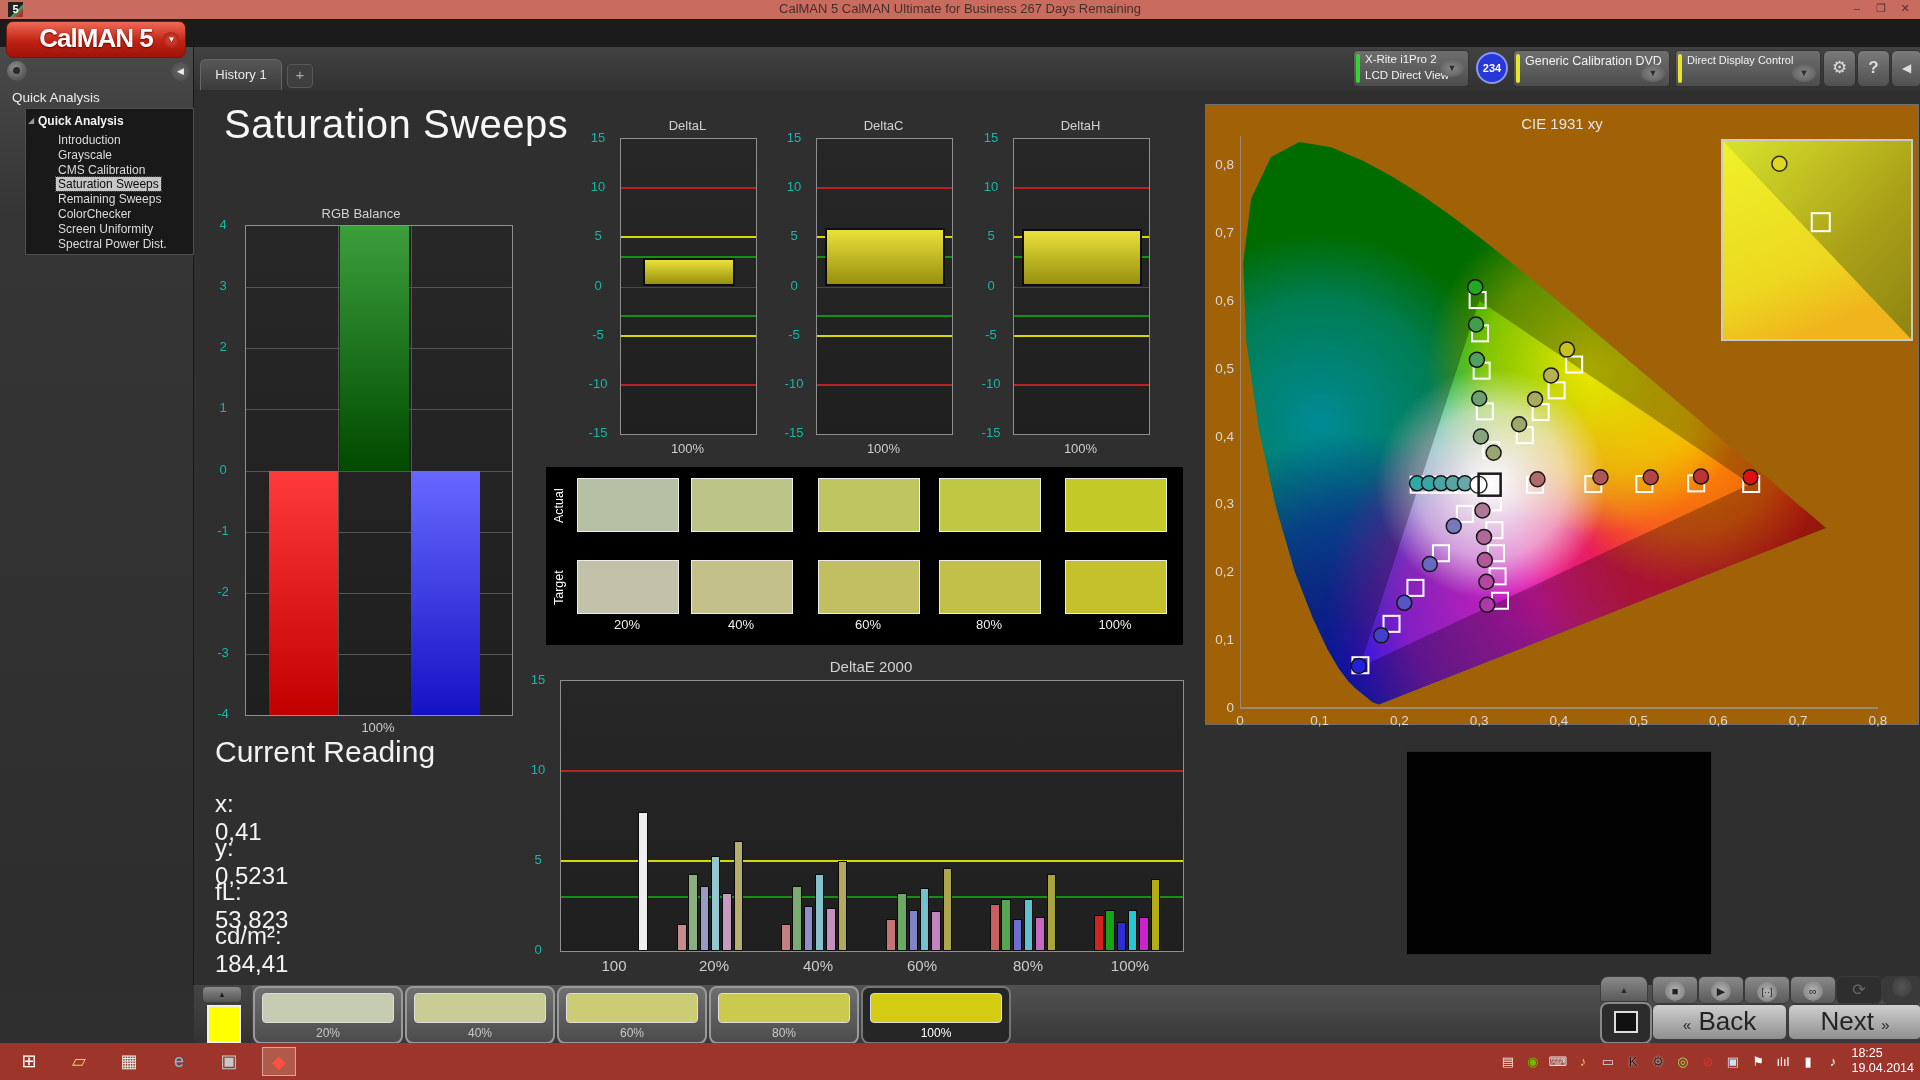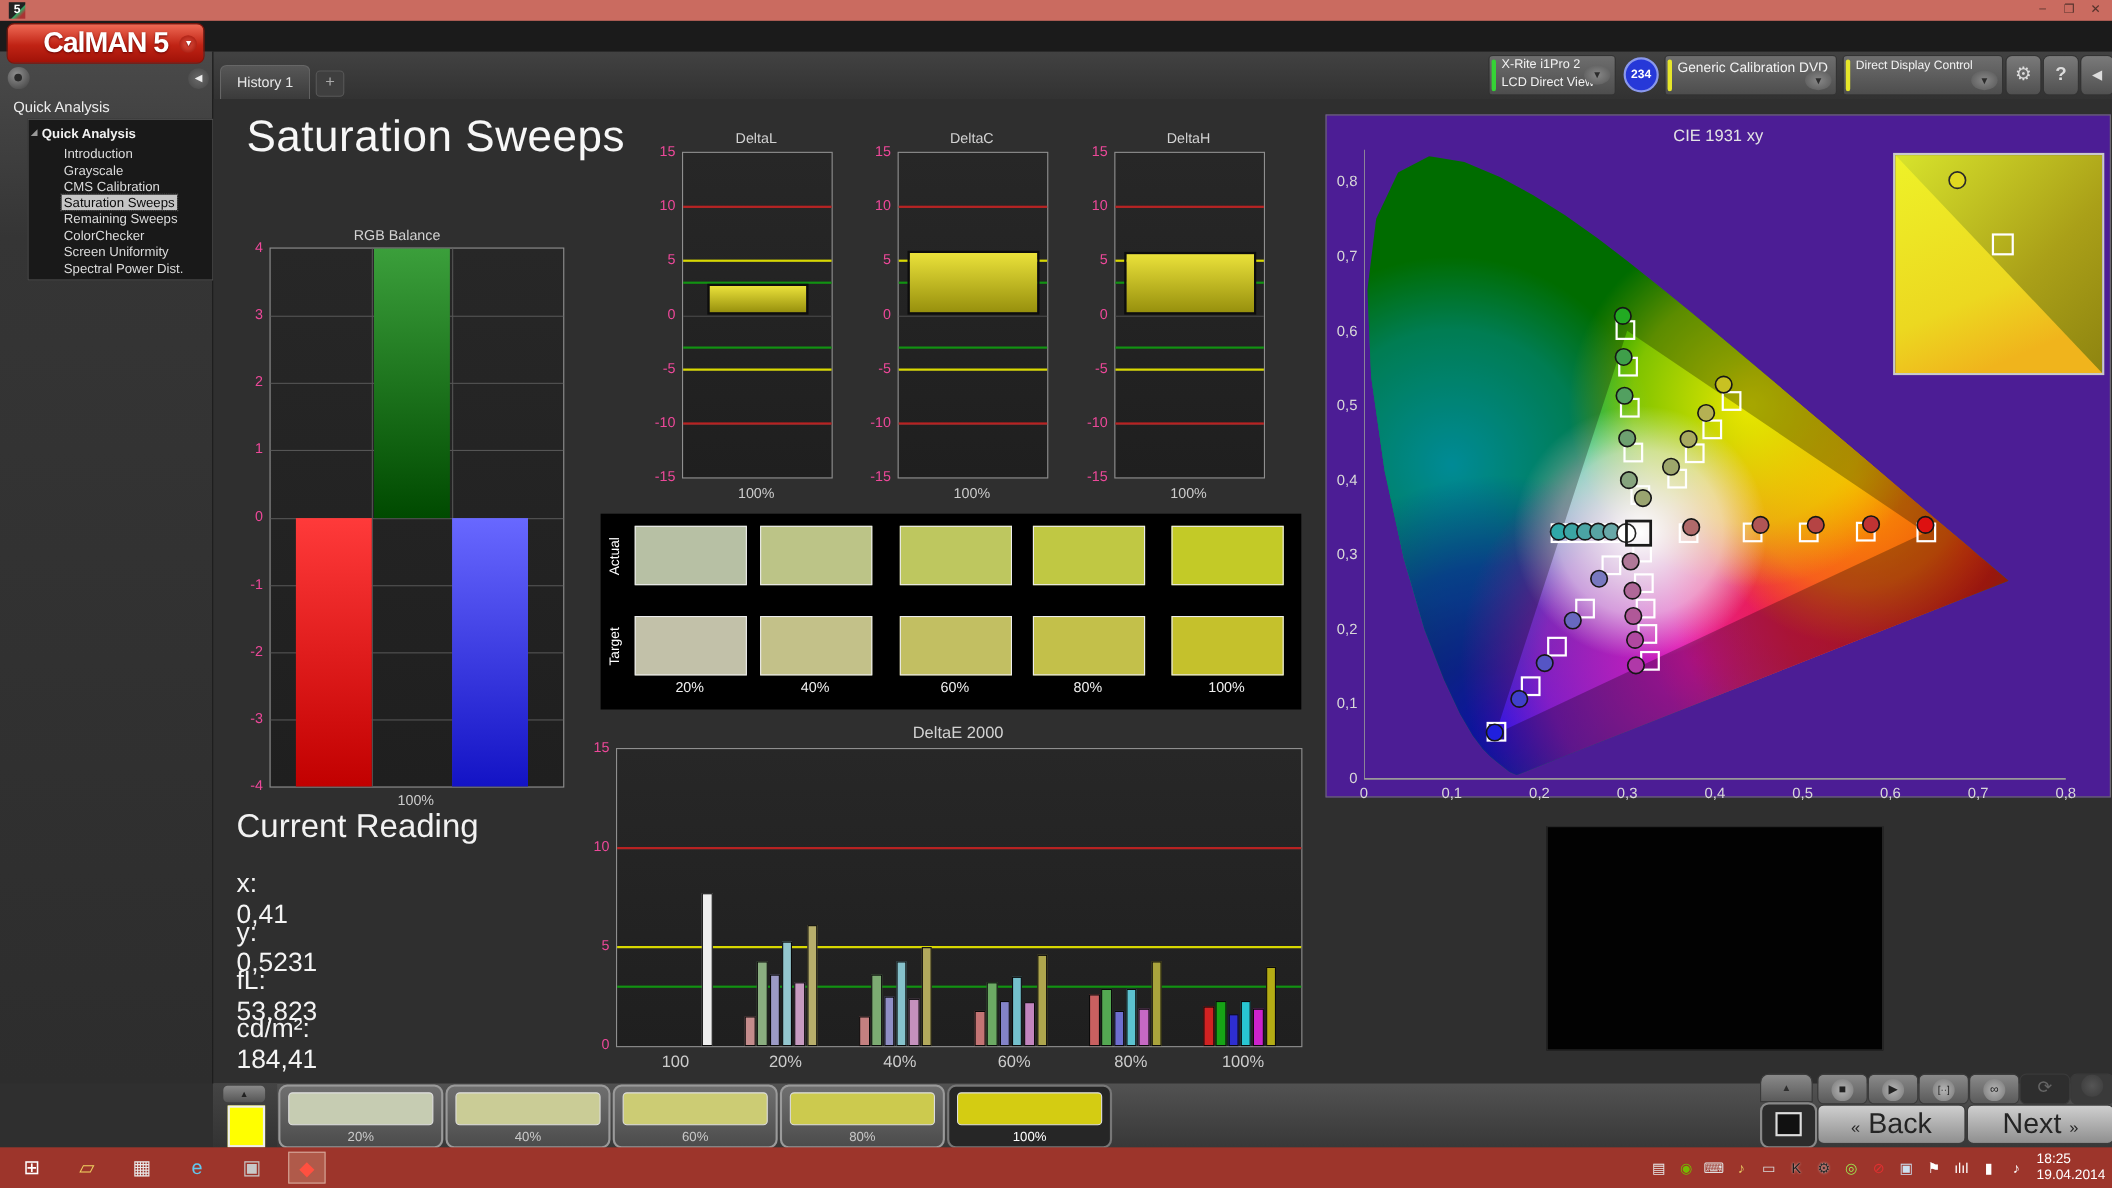--- a/index.html
+++ b/index.html
@@ -49,37 +49,37 @@
   #sidebar-tree{left:25px;top:61px;width:167px;height:145px;background:#191919;border:1px solid #4e4e4e;}
   .tree-root{position:absolute;left:12px;top:5px;font-size:12px;font-weight:bold;color:#f2f2f2;}
   .tree-arrow{position:absolute;left:2px;top:7px;font-size:8px;color:#999;}
   .tree-item{position:absolute;left:32px;font-size:12px;color:#dcdcdc;white-space:nowrap;}
   .tree-item.sel{background:#c6c6c6;color:#0a0a0a;outline:1px dotted #555;padding:0 2px;margin-left:-2px;}
   
   #main{left:194px;top:90px;width:1726px;height:895px;background:#2f2f2f;}
   #page-title{left:30px;top:12px;font-size:40px;font-weight:300;color:#f7f7f7;letter-spacing:0.5px;}
   .chart-title{position:absolute;color:#d2d2d2;font-size:13px;text-align:center;}
   .plot{position:absolute;background:linear-gradient(#272727,#1f1f1f);border:1px solid #8f8f8f;}
-  .ylab{position:absolute;color:#ec4899;font-size:13px;text-align:right;width:32px;}
+  .ylab{position:absolute;color:#14b8a6;font-size:13px;text-align:center;width:32px;}
   .xlab{position:absolute;color:#cccccc;font-size:13px;text-align:center;}
   .gridline{position:absolute;left:0;width:100%;height:1px;background:#555;}
   .vline{position:absolute;top:0;height:100%;width:1px;background:#555;}
   .refline{position:absolute;left:0;width:100%;height:2px;}
   .bar{position:absolute;}
   
   #swatch-panel{left:352px;top:377px;width:637px;height:178px;background:#000;}
   .rowlab{position:absolute;left:6px;width:16px;color:#fff;font-size:12.5px;
     writing-mode:vertical-rl;transform:rotate(180deg);text-align:center;}
   .swatch{position:absolute;border:1px solid #ececec;}
   .collab{position:absolute;color:#f0f0f0;font-size:13px;text-align:center;}
   
   #cur-title{left:21px;top:645px;font-size:30px;font-weight:400;color:#f2f2f2;}
   .cur-line{position:absolute;left:21px;font-size:24px;color:#f4f4f4;}
   
-  #cie-panel{left:1011px;top:14px;width:712px;height:619px;background:#4c1d95;border:1px solid #6e6e6e;}
+  #cie-panel{left:1011px;top:14px;width:712px;height:619px;background:#a16207;border:1px solid #6e6e6e;}
   #cie-title{left:0;top:10px;width:100%;text-align:center;font-size:15px;color:#e4e4e4;}
   .cie-lab{position:absolute;color:#d8d8d8;font-size:13.5px;}
   #cie-inset{position:absolute;left:515px;top:34px;width:188px;height:198px;border:2px solid #c9c9c9;}
   #preview-box{left:1212px;top:661px;width:304px;height:202px;background:#020202;border:1px solid #2a2a2a;}
   
   #bottombar{left:194px;top:985px;width:1726px;height:58px;background:linear-gradient(#525252,#383838);}
   #bb-left-sub{position:absolute;left:0;top:0;width:58px;height:58px;background:linear-gradient(#444,#333);}
   .bb-btn{position:absolute;border-radius:8px;border:2px solid #9a9a9a;
     background:linear-gradient(#6f6f6f,#4c4c4c);}
   .bb-btn .sw{position:absolute;left:7px;top:5px;right:7px;height:28px;border-radius:4px;border:1px solid #ddd;}
@@ -99,20 +99,21 @@
   .tray-ic{position:absolute;top:9px;width:24px;height:20px;text-align:center;line-height:20px;font-size:13px;}
   #clock{position:absolute;right:6px;top:3px;text-align:left;color:#fff;font-size:12.5px;line-height:15px;}
 </style>
 </head>
 <body>
 
 <div id="screen">
 
   <div class="abs" id="titlebar">
     <div class="abs" id="tb-icon">5</div>
+    <div class="abs" id="titlebar-title">CalMAN 5 CalMAN Ultimate for Business 267 Days Remaining</div>
     <div class="abs winctl" style="right:52px;">–</div>
     <div class="abs winctl" style="right:28px;">❐</div>
     <div class="abs winctl" style="right:4px;">✕</div>
   </div>
 
   <div class="abs" id="header">
     <div class="abs" id="rainbow"></div>
   </div>
   <div class="abs" id="logo">
     <span>CalMAN 5</span>

